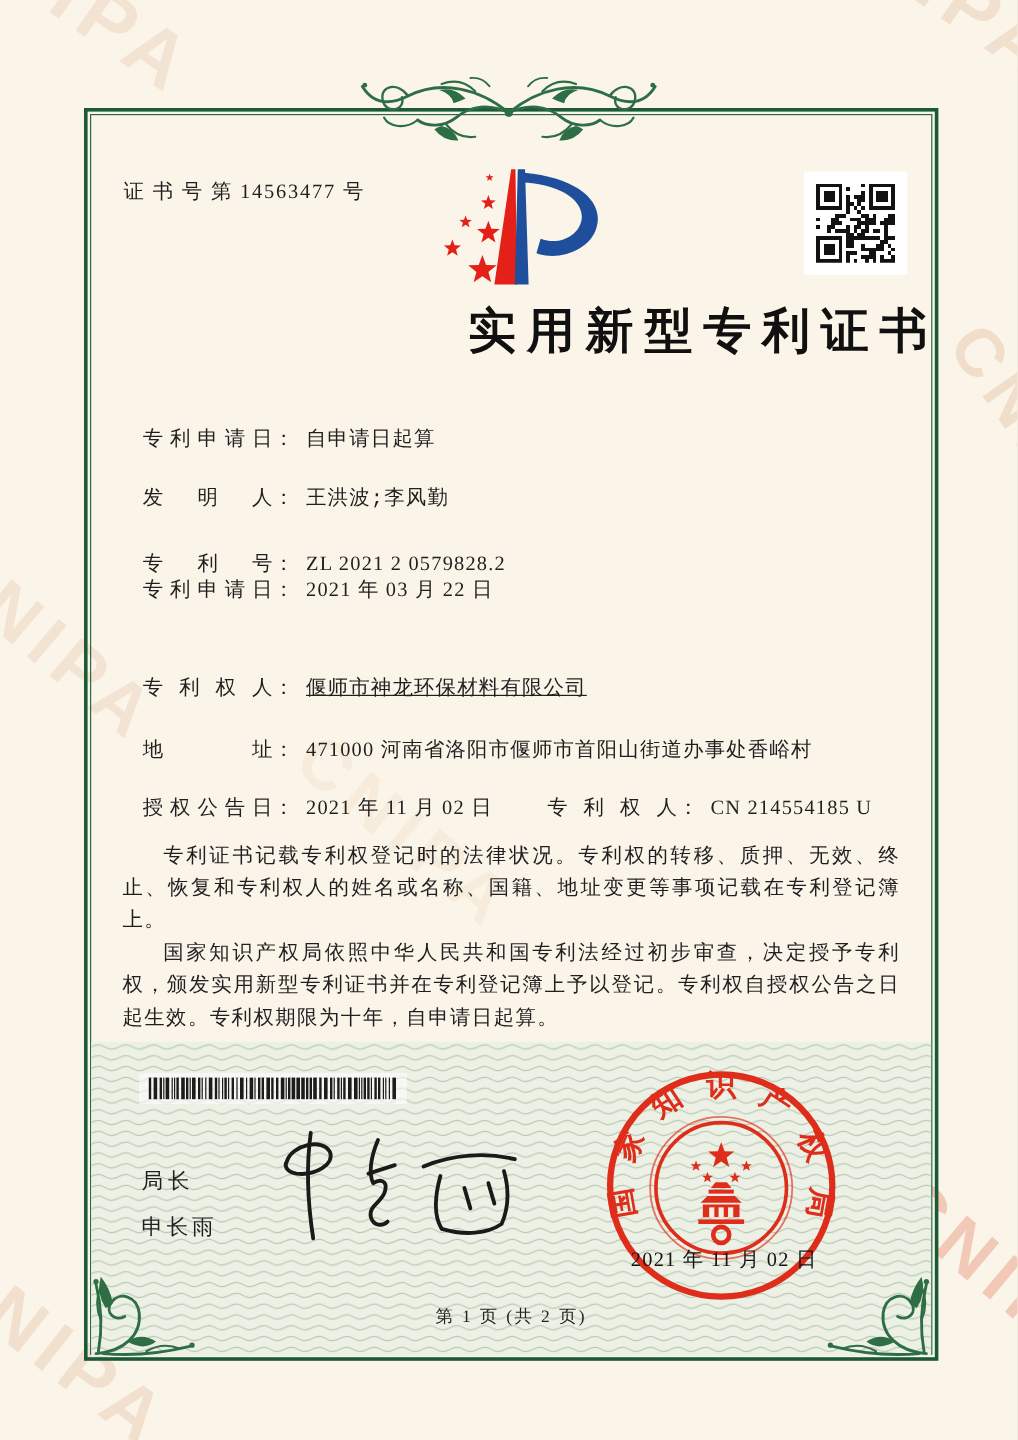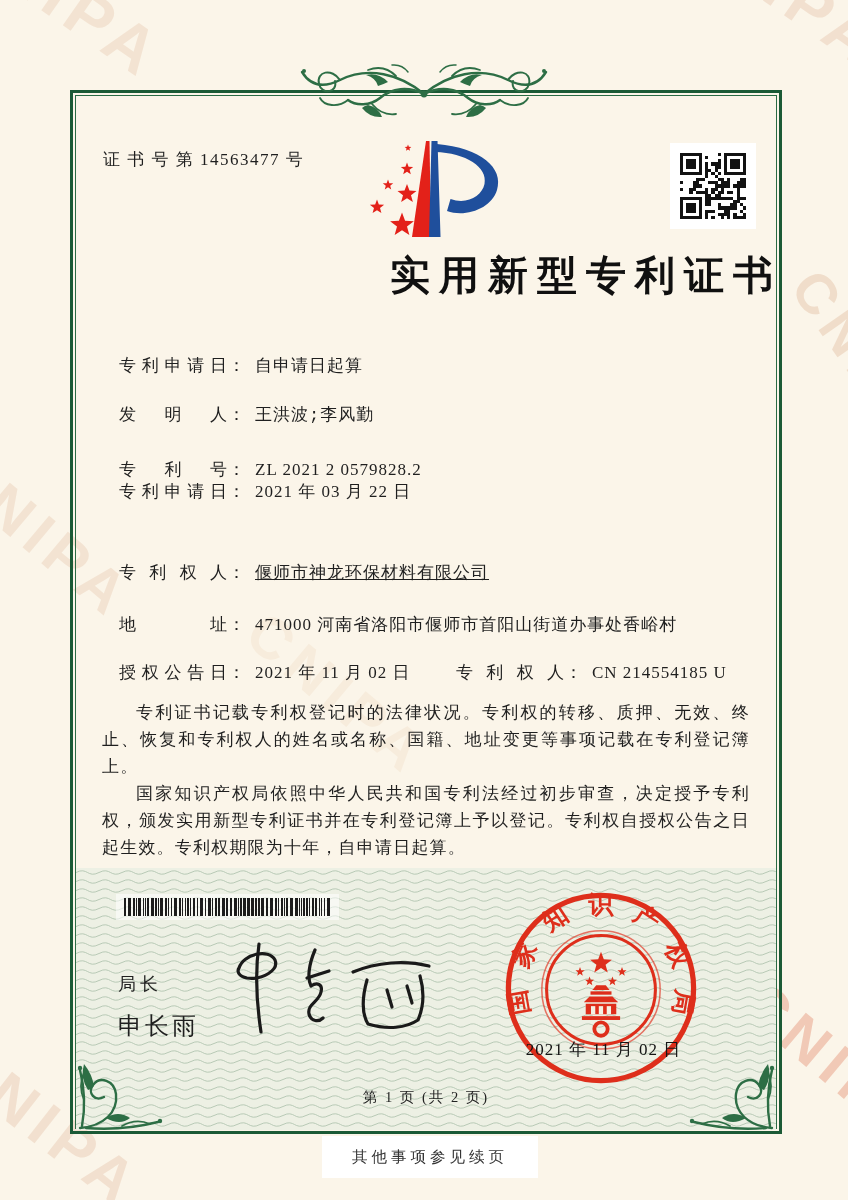--- a/index.html
+++ b/index.html
@@ -27,21 +27,21 @@
   .colon{display:inline-block;margin:0 10px 0 1px;}
   .fvalue{letter-spacing:1px;}
   .grant-cell2{position:absolute;left:337px;top:0;}
   .bodytext{position:absolute;left:102px;top:699px;width:648px;font-size:17px;line-height:27px;
       letter-spacing:1.2px;text-align:justify;z-index:5;}
   .bodytext p{margin:0;text-indent:2em;}
   .barcode{position:absolute;left:116px;top:894px;height:26px;padding:4px 8px;background:rgba(255,255,255,0.55);
       display:flex;align-items:stretch;z-index:5;box-sizing:border-box;}
   .barcode .bar{background:#1c1c1c;height:100%;}
   .director-title{position:absolute;left:118px;top:972px;font-size:18px;letter-spacing:4px;z-index:6;}
-  .director-name{position:absolute;left:118px;top:1010px;font-size:24px;letter-spacing:3px;z-index:6;}
+  .director-name{position:absolute;left:118px;top:1010px;font-size:18px;letter-spacing:3px;z-index:6;}
   .sig{position:absolute;left:215px;top:938px;z-index:6;}
   .seal{position:absolute;left:496px;top:883px;z-index:6;}
   .seal-date{position:absolute;left:506px;top:1038px;width:195px;text-align:center;font-size:17px;
       letter-spacing:1px;color:#141414;z-index:7;}
   .page-info{position:absolute;left:70px;top:1088px;width:712px;text-align:center;font-size:14.5px;
       letter-spacing:2px;z-index:5;color:#222;}
   .cont-note{position:absolute;left:322px;top:1136px;width:216px;height:42px;background:#ffffff;
       text-align:center;line-height:42px;font-size:15.5px;letter-spacing:4px;z-index:5;color:#333;}
 </style>
 </head>
@@ -509,15 +509,14 @@
       <text text-anchor="middle" font-size="26" font-weight="bold" fill="#de2e1b" font-family="&quot;Liberation Serif&quot;,&quot;DejaVu Serif&quot;,serif" transform="translate(37.5 78.7) rotate(-66.7)">家</text>
       <text text-anchor="middle" font-size="26" font-weight="bold" fill="#de2e1b" font-family="&quot;Liberation Serif&quot;,&quot;DejaVu Serif&quot;,serif" transform="translate(66.6 44.0) rotate(-33.3)">知</text>
       <text text-anchor="middle" font-size="26" font-weight="bold" fill="#de2e1b" font-family="&quot;Liberation Serif&quot;,&quot;DejaVu Serif&quot;,serif" transform="translate(110.0 31.0) rotate(0.0)">识</text>
       <text text-anchor="middle" font-size="26" font-weight="bold" fill="#de2e1b" font-family="&quot;Liberation Serif&quot;,&quot;DejaVu Serif&quot;,serif" transform="translate(153.4 44.0) rotate(33.3)">产</text>
       <text text-anchor="middle" font-size="26" font-weight="bold" fill="#de2e1b" font-family="&quot;Liberation Serif&quot;,&quot;DejaVu Serif&quot;,serif" transform="translate(182.5 78.7) rotate(66.7)">权</text>
       <text text-anchor="middle" font-size="26" font-weight="bold" fill="#de2e1b" font-family="&quot;Liberation Serif&quot;,&quot;DejaVu Serif&quot;,serif" transform="translate(187.8 123.7) rotate(100.0)">局</text>
     </svg>
   <div class="seal-date">2021 年 11 月 02 日</div>
 
   <div class="page-info">第 1 页 (共 2 页)</div>
-  <div class="cont-note">其他事项参见续页</div>
 
 </div>
 
 </body></html>

